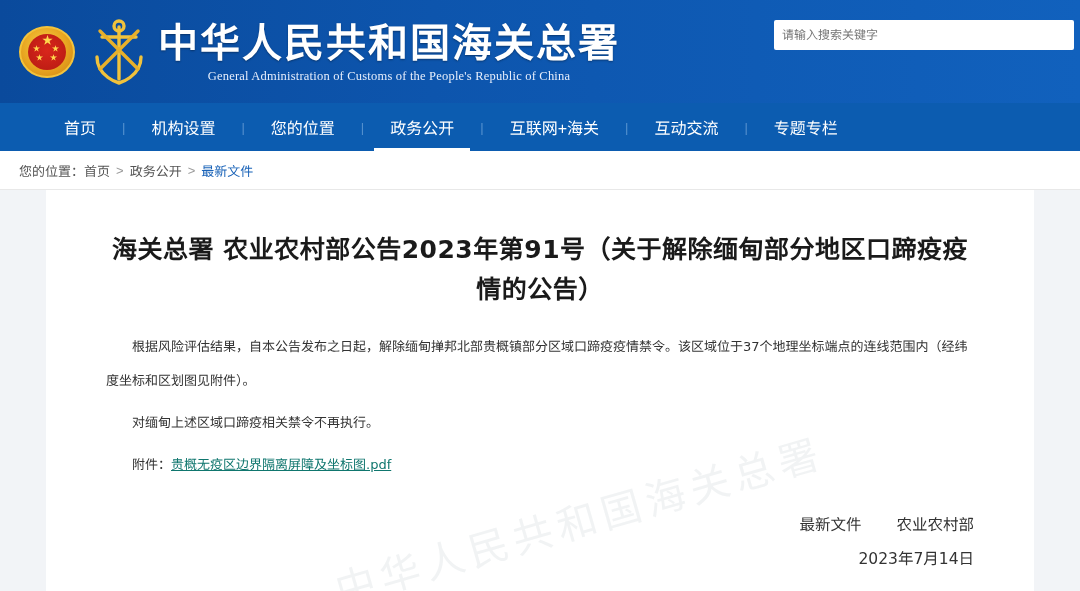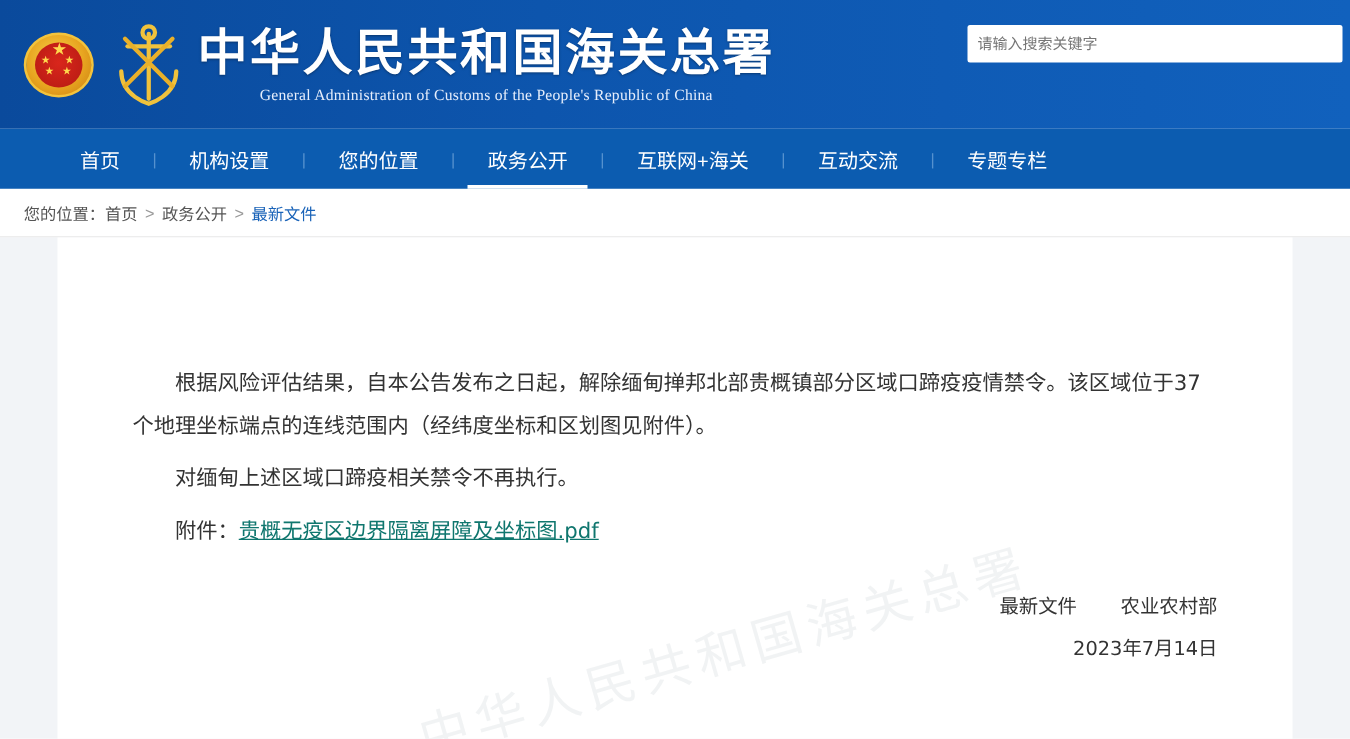--- a/index.html
+++ b/index.html
@@ -174,22 +174,22 @@
   .doc-title {
     font-size: 25px;
     line-height: 40px;
     font-weight: bold;
     color: #1a1a1a;
     text-align: center;
     font-family: "DejaVu Sans", "Liberation Sans", sans-serif;
     letter-spacing: .5px;
   }
   .doc-body {
-    margin-top: 60px;
-    font-size: 17px;
+    margin-top: 20px;
+    font-size: 13px;
     line-height: 34px;
     color: #333333;
     font-family: "DejaVu Sans", "Liberation Sans", sans-serif;
   }
   .doc-body p { text-indent: 2em; margin-bottom: 8px; }
   .doc-body p.noindent { text-indent: 2em; }
   .attach a {
     color: #0f766e;
     text-decoration: underline;
   }
@@ -279,20 +279,21 @@
   <a href="#">首页</a>
   <span class="sep">&gt;</span>
   <a href="#">政务公开</a>
   <span class="sep">&gt;</span>
   <span class="cur">最新文件</span>
 </div>
 
 <div class="page">
   <div class="card">
 
+    <div class="doc-title">海关总署 农业农村部公告2023年第91号（关于解除缅甸部分地区口蹄疫疫情的公告）</div>
 
     <div class="doc-body">
       <p>根据风险评估结果，自本公告发布之日起，解除缅甸掸邦北部贵概镇部分区域口蹄疫疫情禁令。该区域位于37个地理坐标端点的连线范围内（经纬度坐标和区划图见附件）。</p>
       <p>对缅甸上述区域口蹄疫相关禁令不再执行。</p>
       <p class="attach noindent">
         <span>附件：</span><a href="#">贵概无疫区边界隔离屏障及坐标图.pdf</a>
       </p>
     </div>
 
     <div class="signature">

